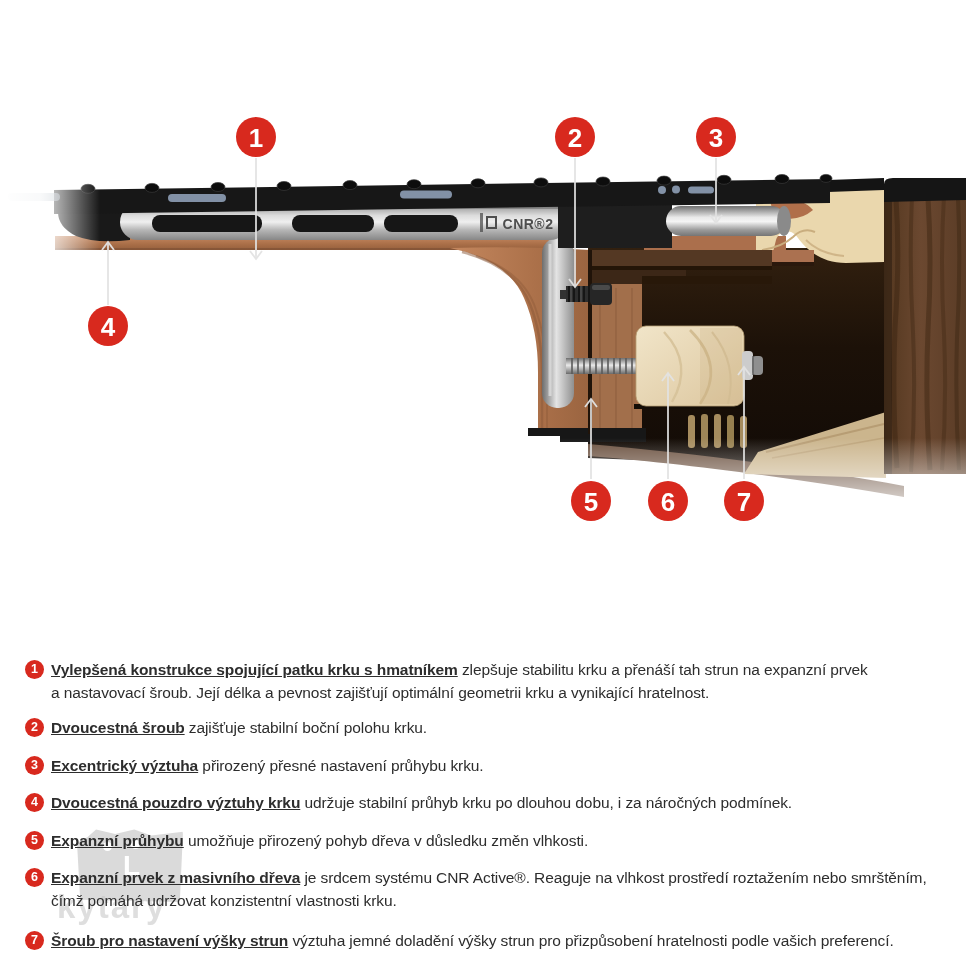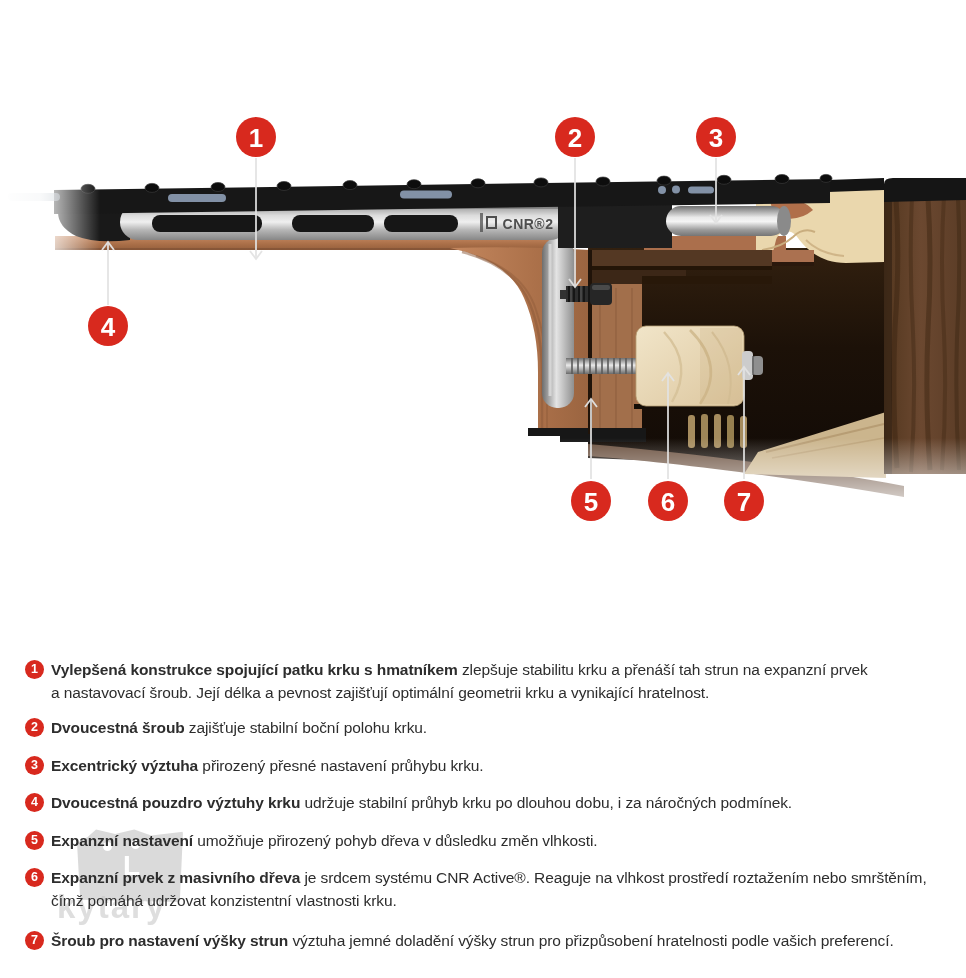--- a/index.html
+++ b/index.html
@@ -19,21 +19,21 @@
     width:19px;height:19px;border-radius:50%;
     background:#d8291e;color:#fff;
     font-size:12.5px;font-weight:bold;line-height:19px;text-align:center;
     flex:0 0 19px;margin-top:2px;
   }
   .legend-item p{
     margin:0;width:900px;
     font-size:15.5px;line-height:23px;color:#2d2d2d;
     white-space:pre-wrap;letter-spacing:-0.1px;
   }
-  .legend-item b{font-weight:700;}
+  .legend-item b{font-weight:700;text-decoration:underline;}
 
   
   .watermark{position:absolute;left:55px;top:826px;width:160px;height:106px;pointer-events:none;}
   .wm-head{
     position:absolute;left:22px;top:2px;width:106px;height:74px;
     background:rgba(168,168,168,0.42);border-radius:6px;
     clip-path:polygon(0 20%,10% 12%,18% 2%,36% 8%,54% 2%,70% 10%,100% 5%,97% 100%,3% 97%);
   }
   .wm-dot{position:absolute;width:9px;height:9px;border-radius:50%;background:#fff;}
   .wm-letter{
@@ -316,21 +316,21 @@
     <div class="legend-item" style="top:754px">
       <span class="lnum">3</span>
       <p><b>Excentrický výztuha</b><span> přirozený přesné nastavení průhybu krku.</span></p>
     </div>
     <div class="legend-item" style="top:791px">
       <span class="lnum">4</span>
       <p><b>Dvoucestná pouzdro výztuhy krku</b><span> udržuje stabilní průhyb krku po dlouhou dobu, i za náročných podmínek.</span></p>
     </div>
     <div class="legend-item" style="top:829px">
       <span class="lnum">5</span>
-      <p><b>Expanzní nastavení</b><span> umožňuje přirozený pohyb dřeva v důsledku změn vlhkosti.</span></p>
+      <p><b>Expanzní průhybu</b><span> umožňuje přirozený pohyb dřeva v důsledku změn vlhkosti.</span></p>
     </div>
     <div class="legend-item" style="top:866px">
       <span class="lnum">6</span>
       <p><b>Expanzní prvek z masivního dřeva</b><span> je srdcem systému CNR Active®. Reaguje na vlhkost prostředí roztažením nebo smrštěním,
 čímž pomáhá udržovat konzistentní vlastnosti krku.</span></p>
     </div>
     <div class="legend-item" style="top:929px">
       <span class="lnum">7</span>
       <p><b>Šroub pro nastavení výšky strun</b><span> výztuha jemné doladění výšky strun pro přizpůsobení hratelnosti podle vašich preferencí.</span></p>
     </div>

